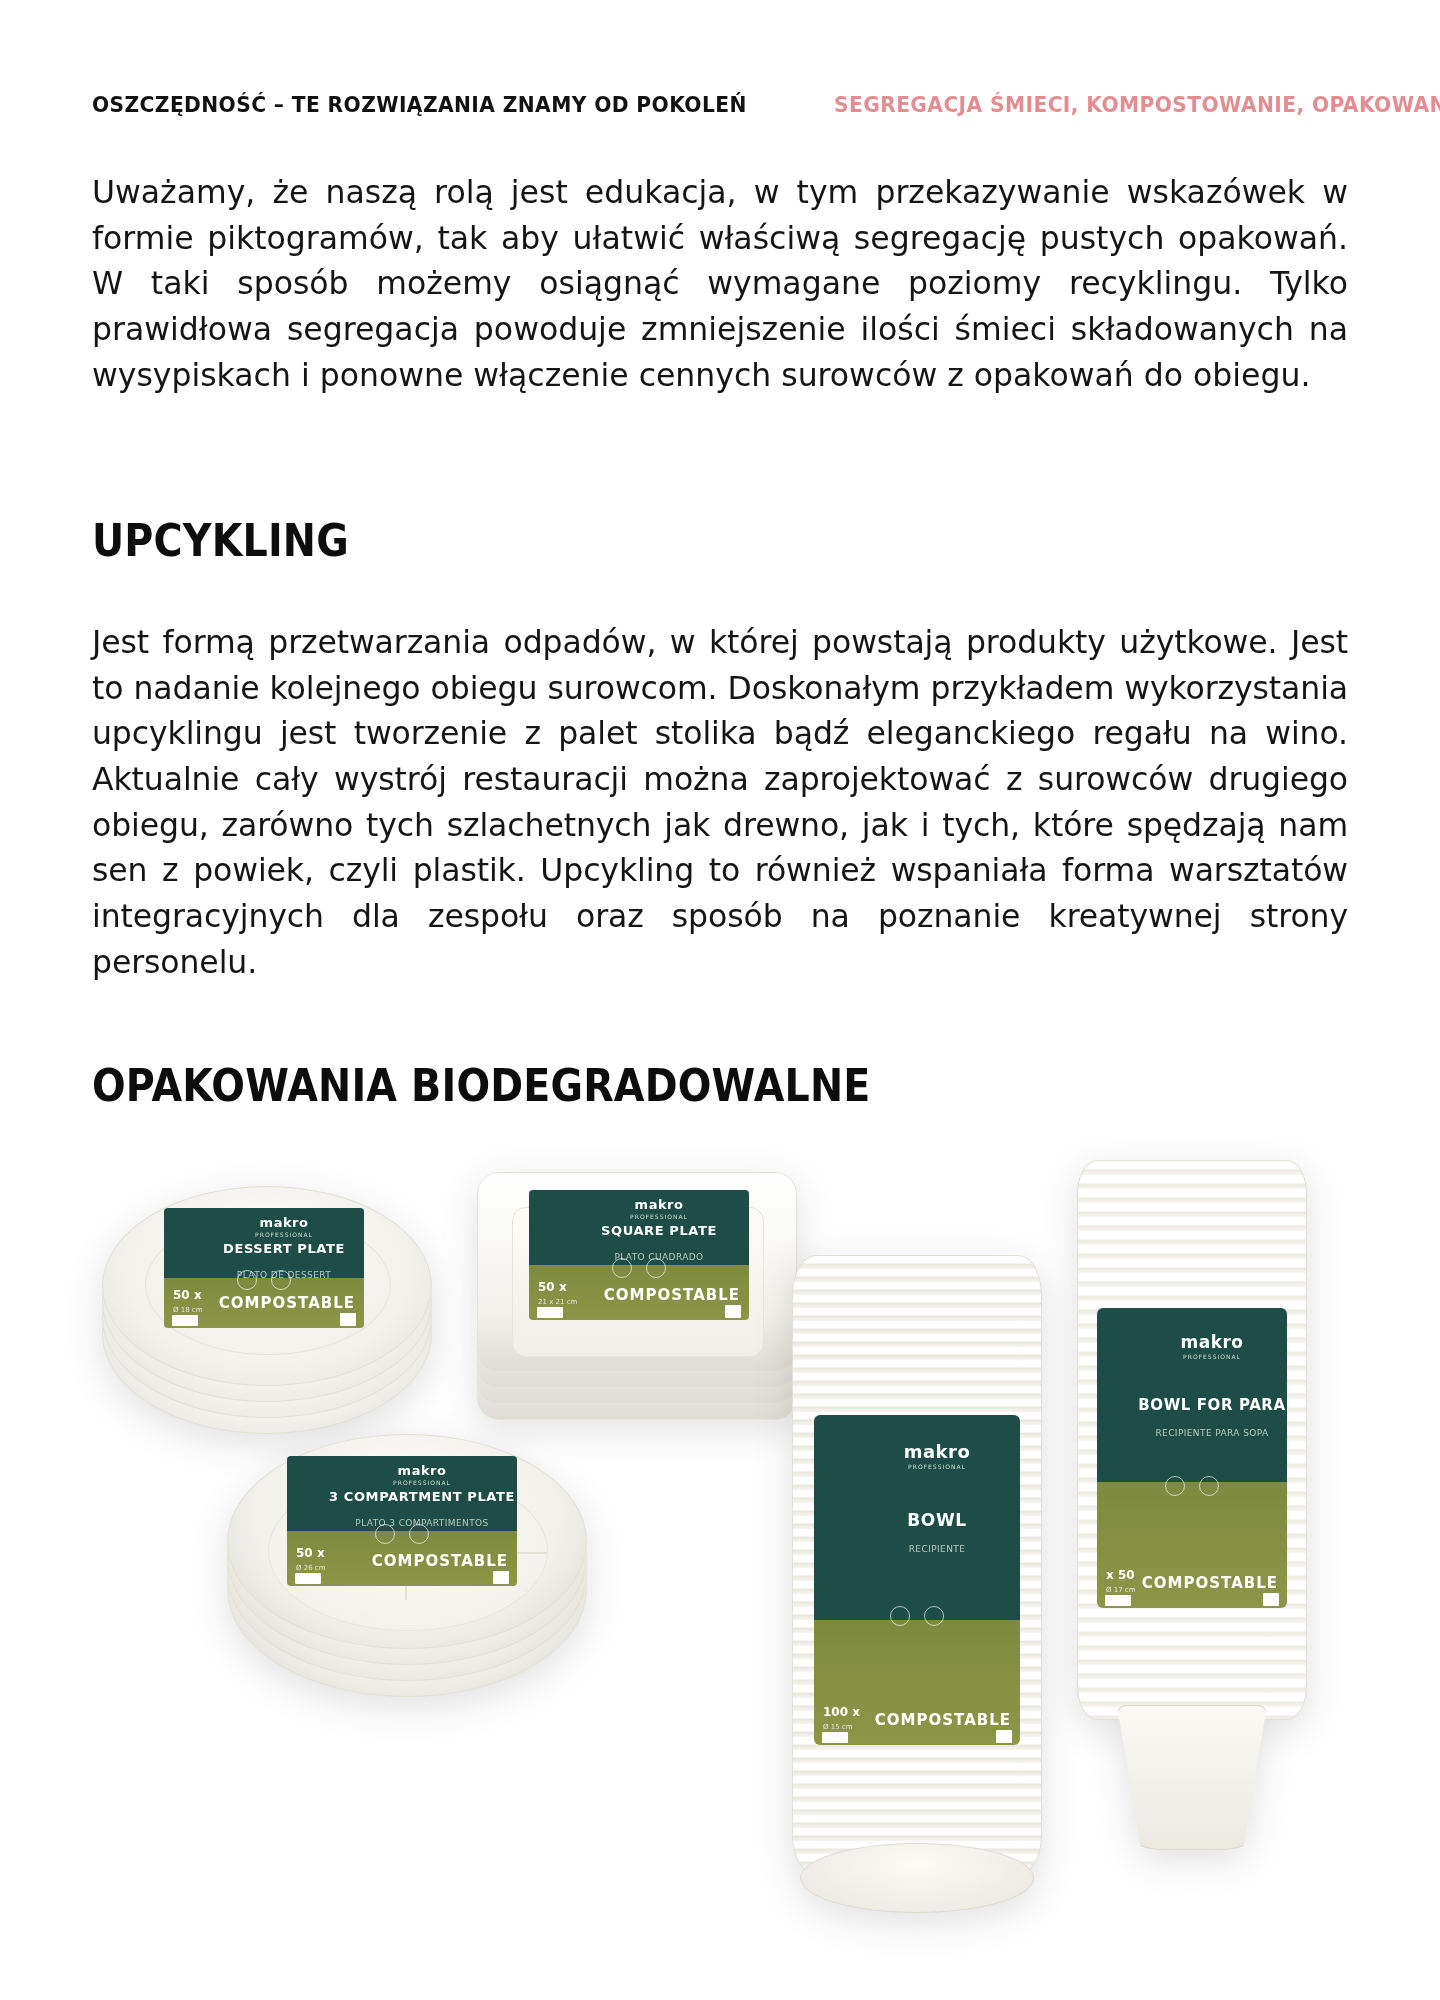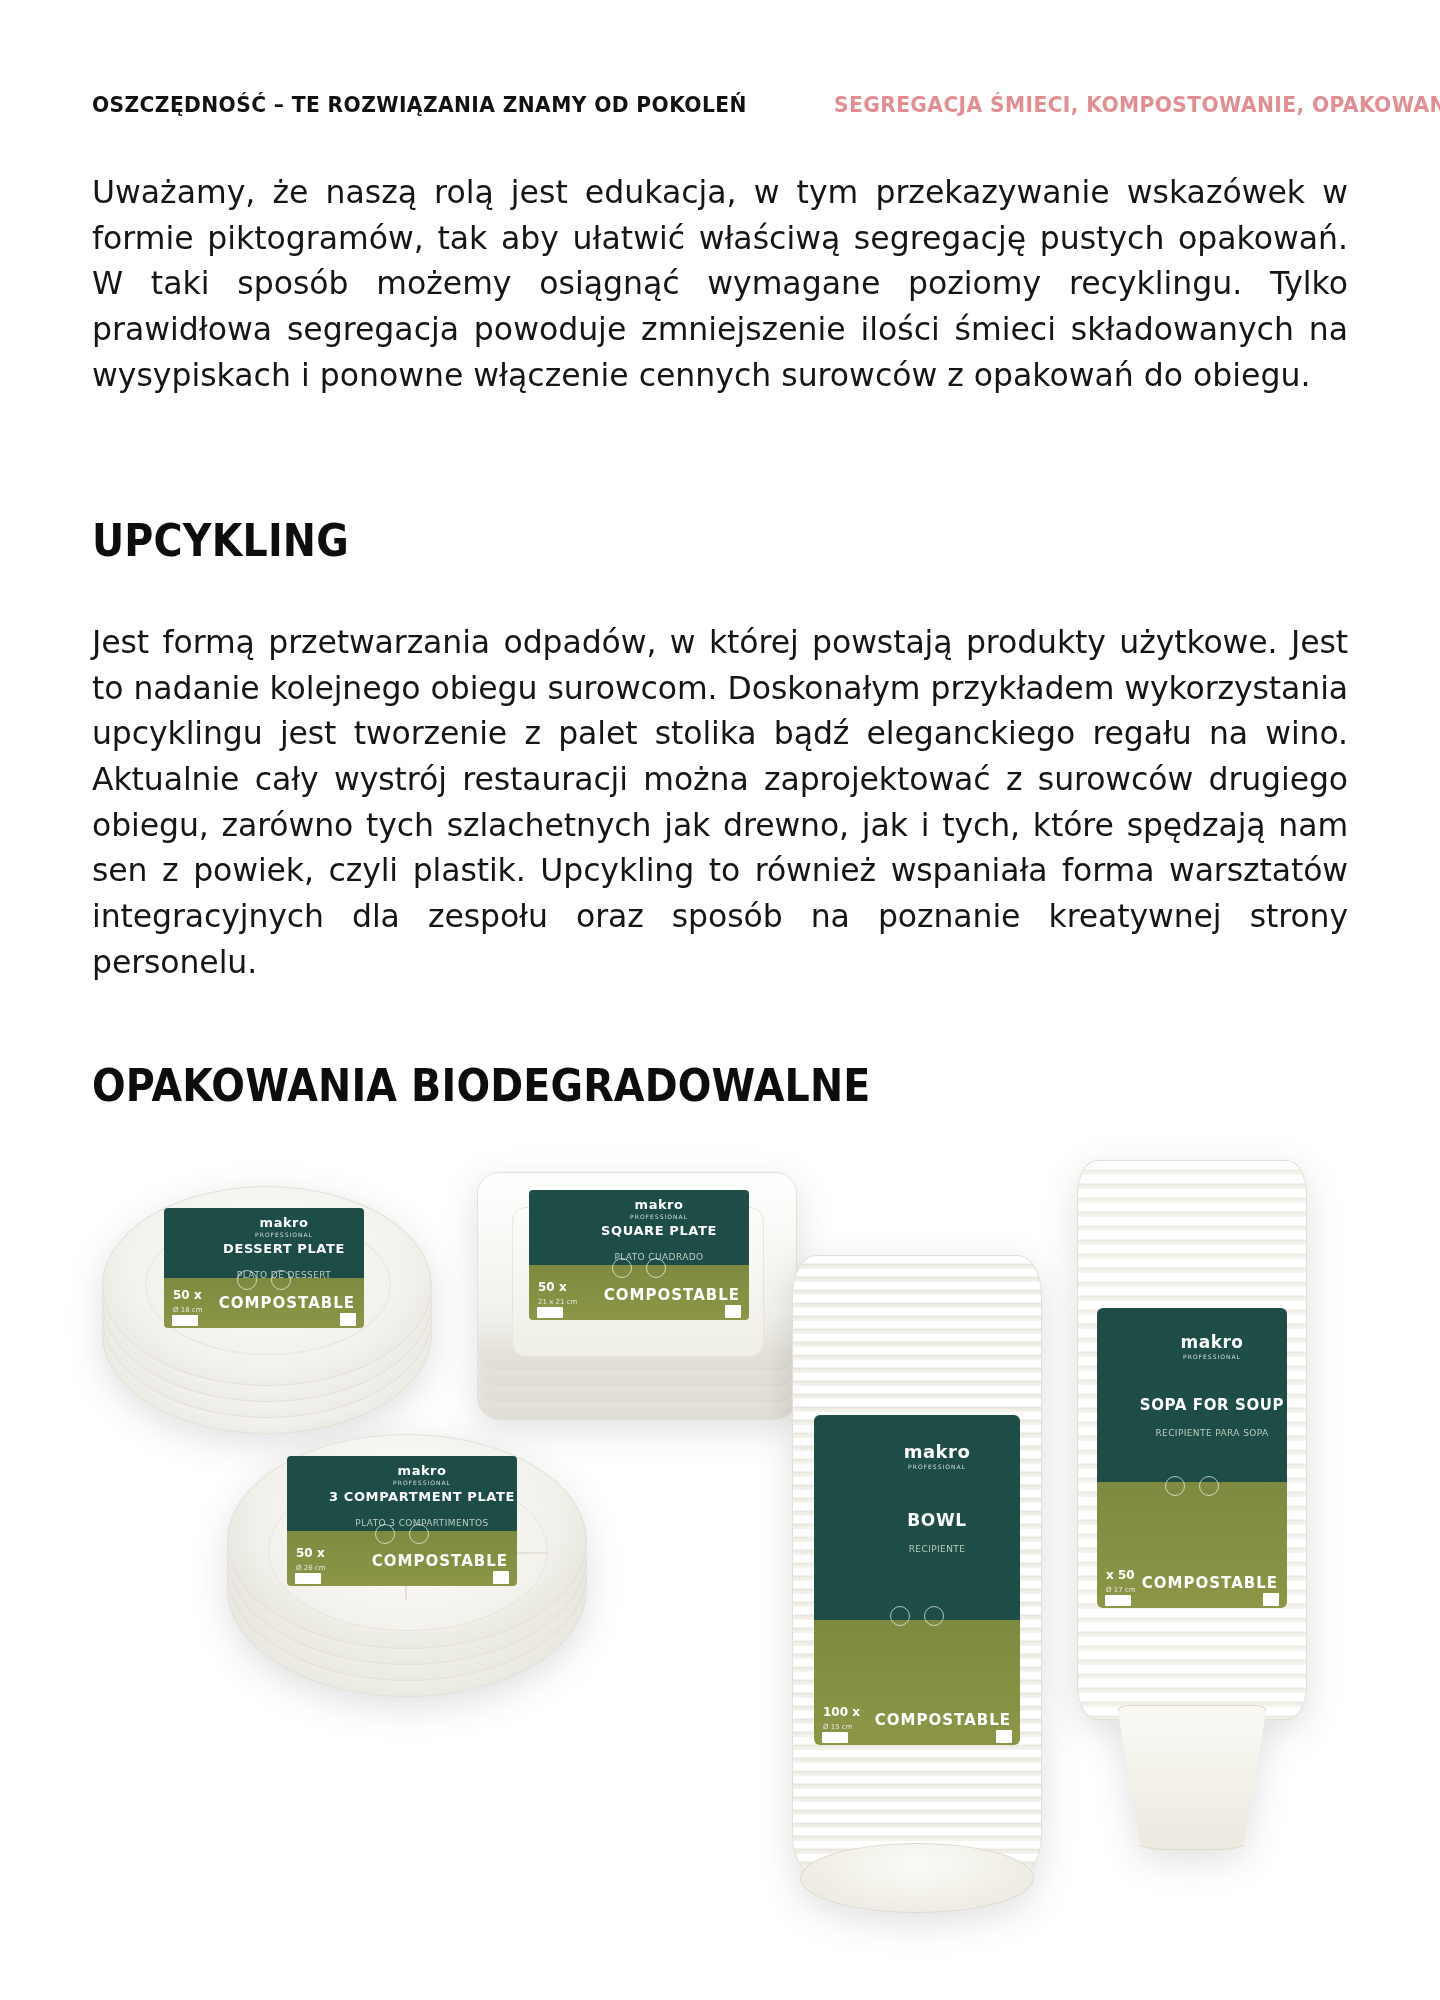--- a/index.html
+++ b/index.html
@@ -482,21 +482,21 @@
         <div class="badge-right"></div>
       </div>
     </div>
 
     <div class="tableware" id="soup-bowl-stack">
       <div class="column"></div>
       <div class="cup"></div>
       <div class="label">
         <div class="brand">makro</div>
         <div class="sub">PROFESSIONAL</div>
-        <div class="ptitle">SOPA FOR SOUP</div>
+        <div class="ptitle">BOWL FOR PARA</div>
         <div class="psub">RECIPIENTE PARA SOPA</div>
         <div class="icons">
             <span></span>
             <span></span>
           </div>
         <div class="count">x 50</div>
         <div class="size">Ø 17 cm</div>
         <div class="compost">COMPOSTABLE</div>
         <div class="badge-left"></div>
         <div class="badge-right"></div>

